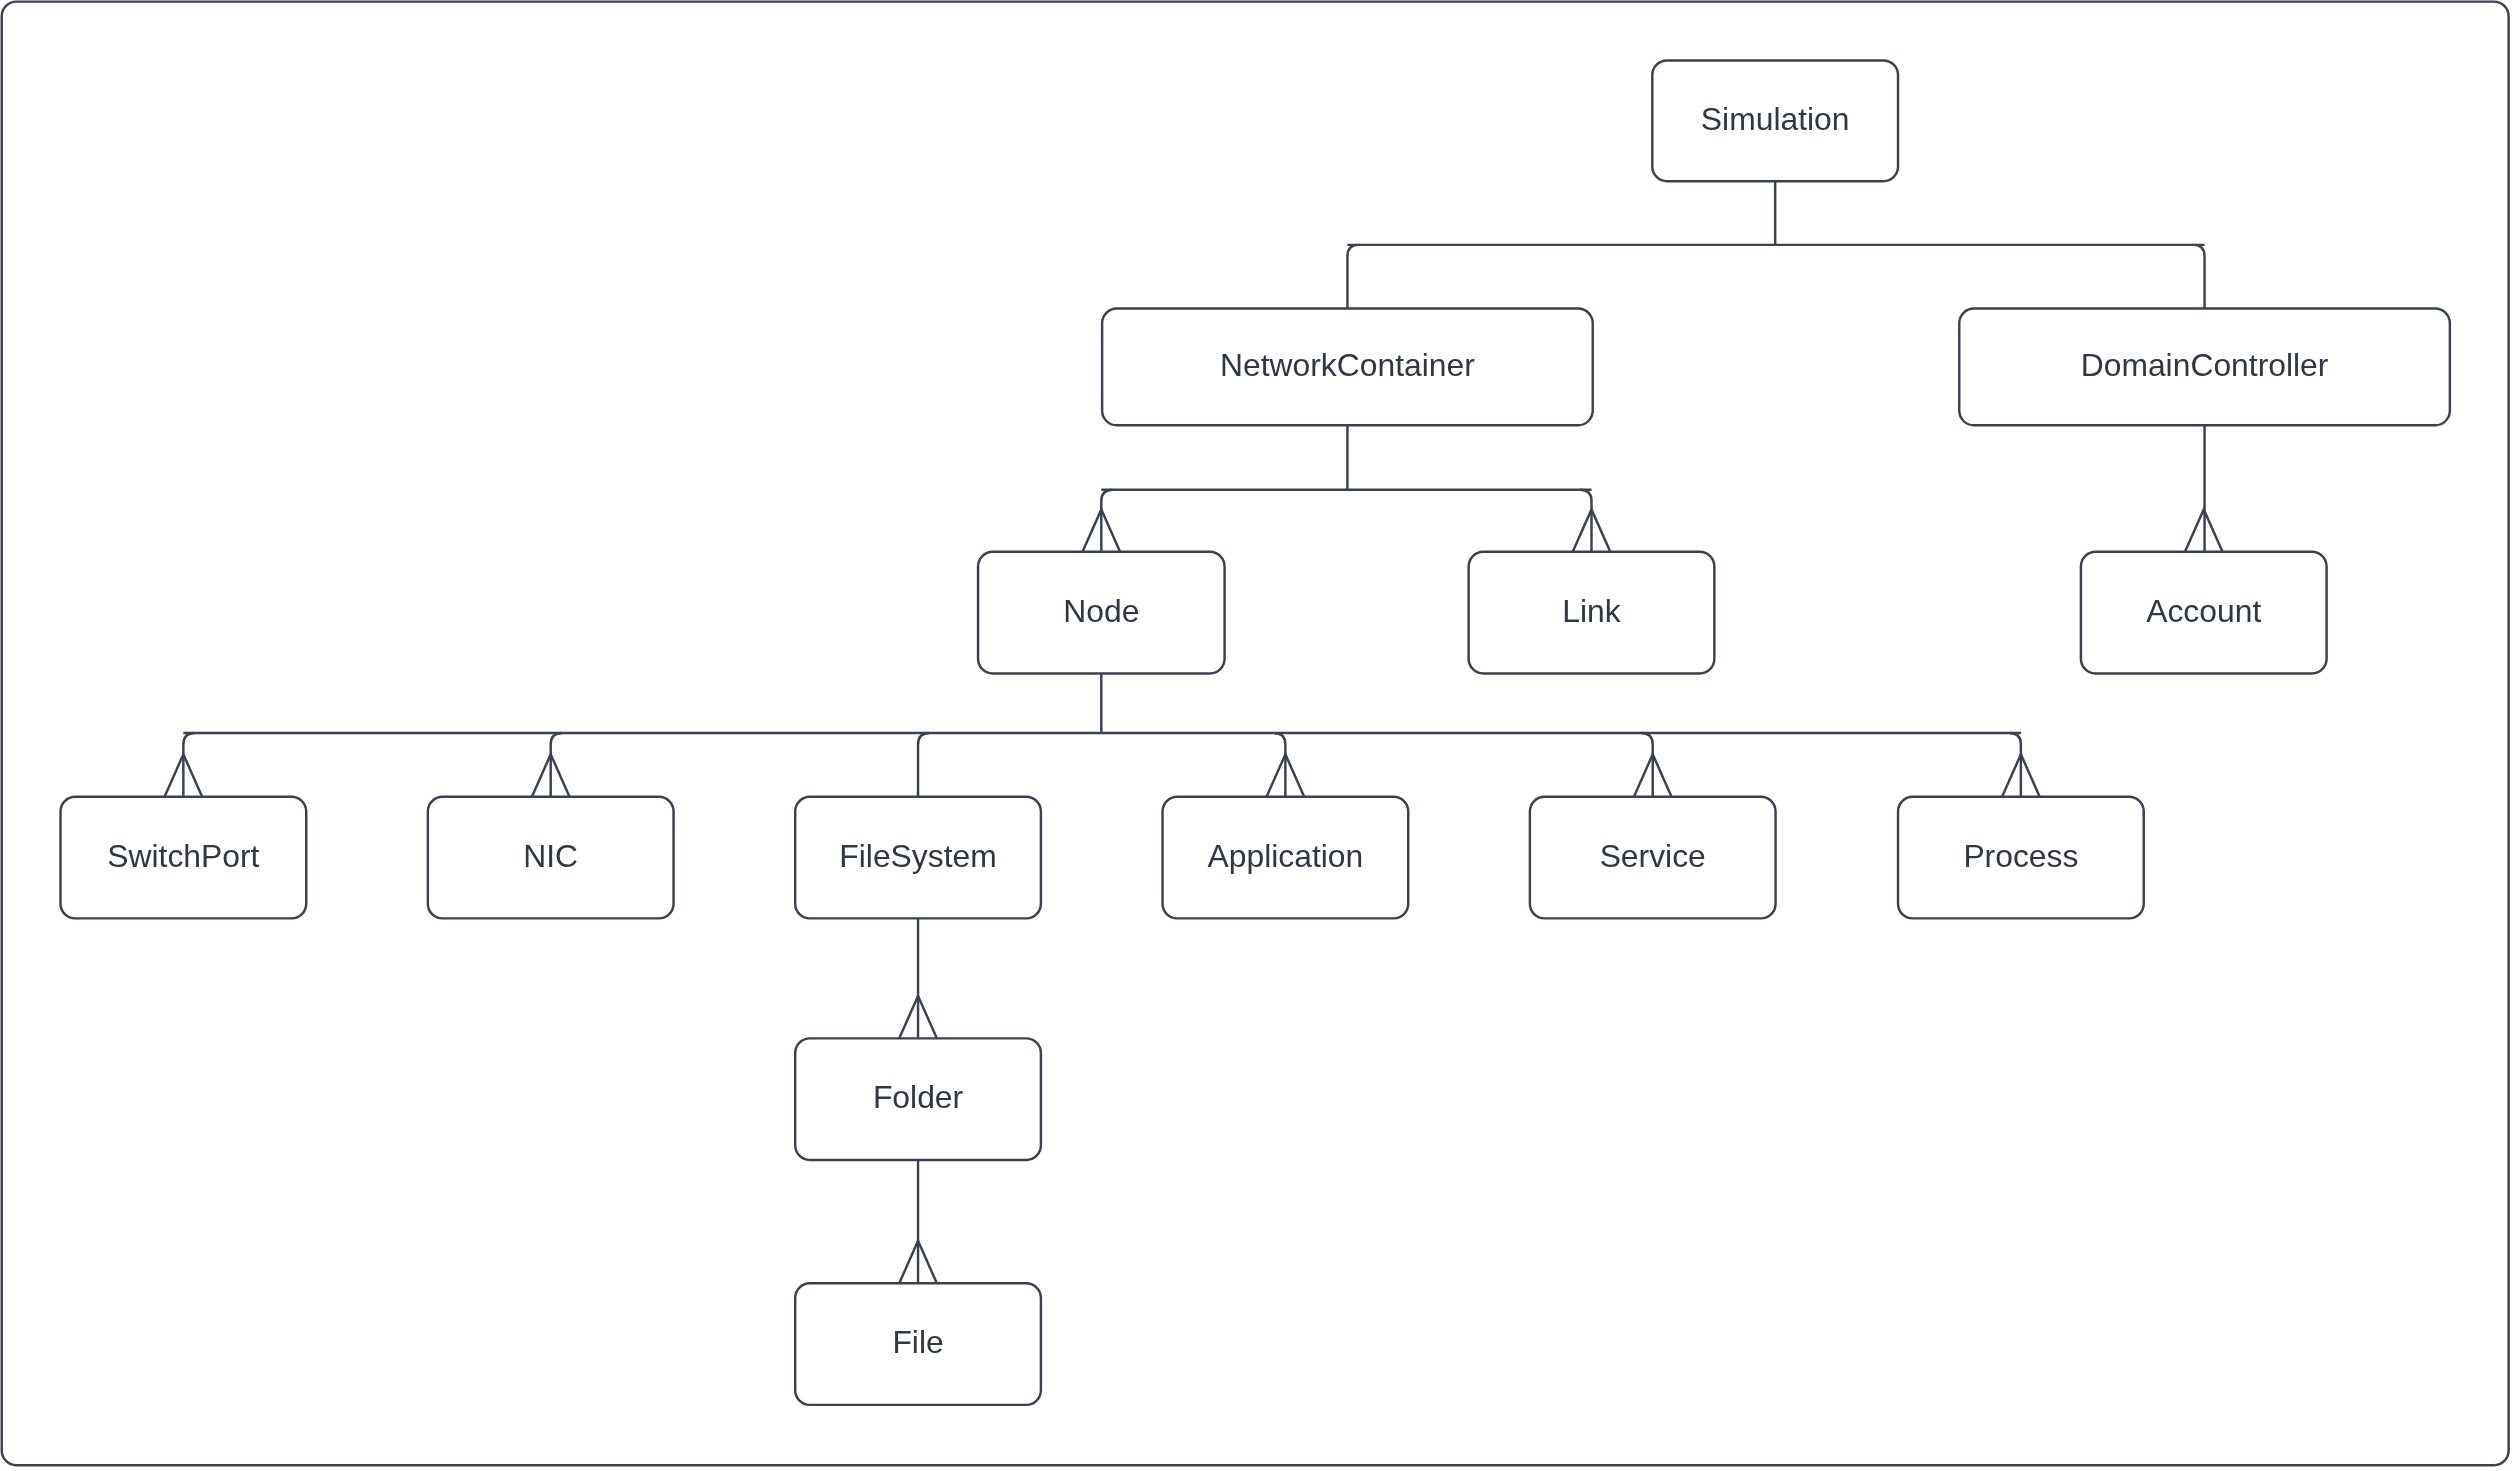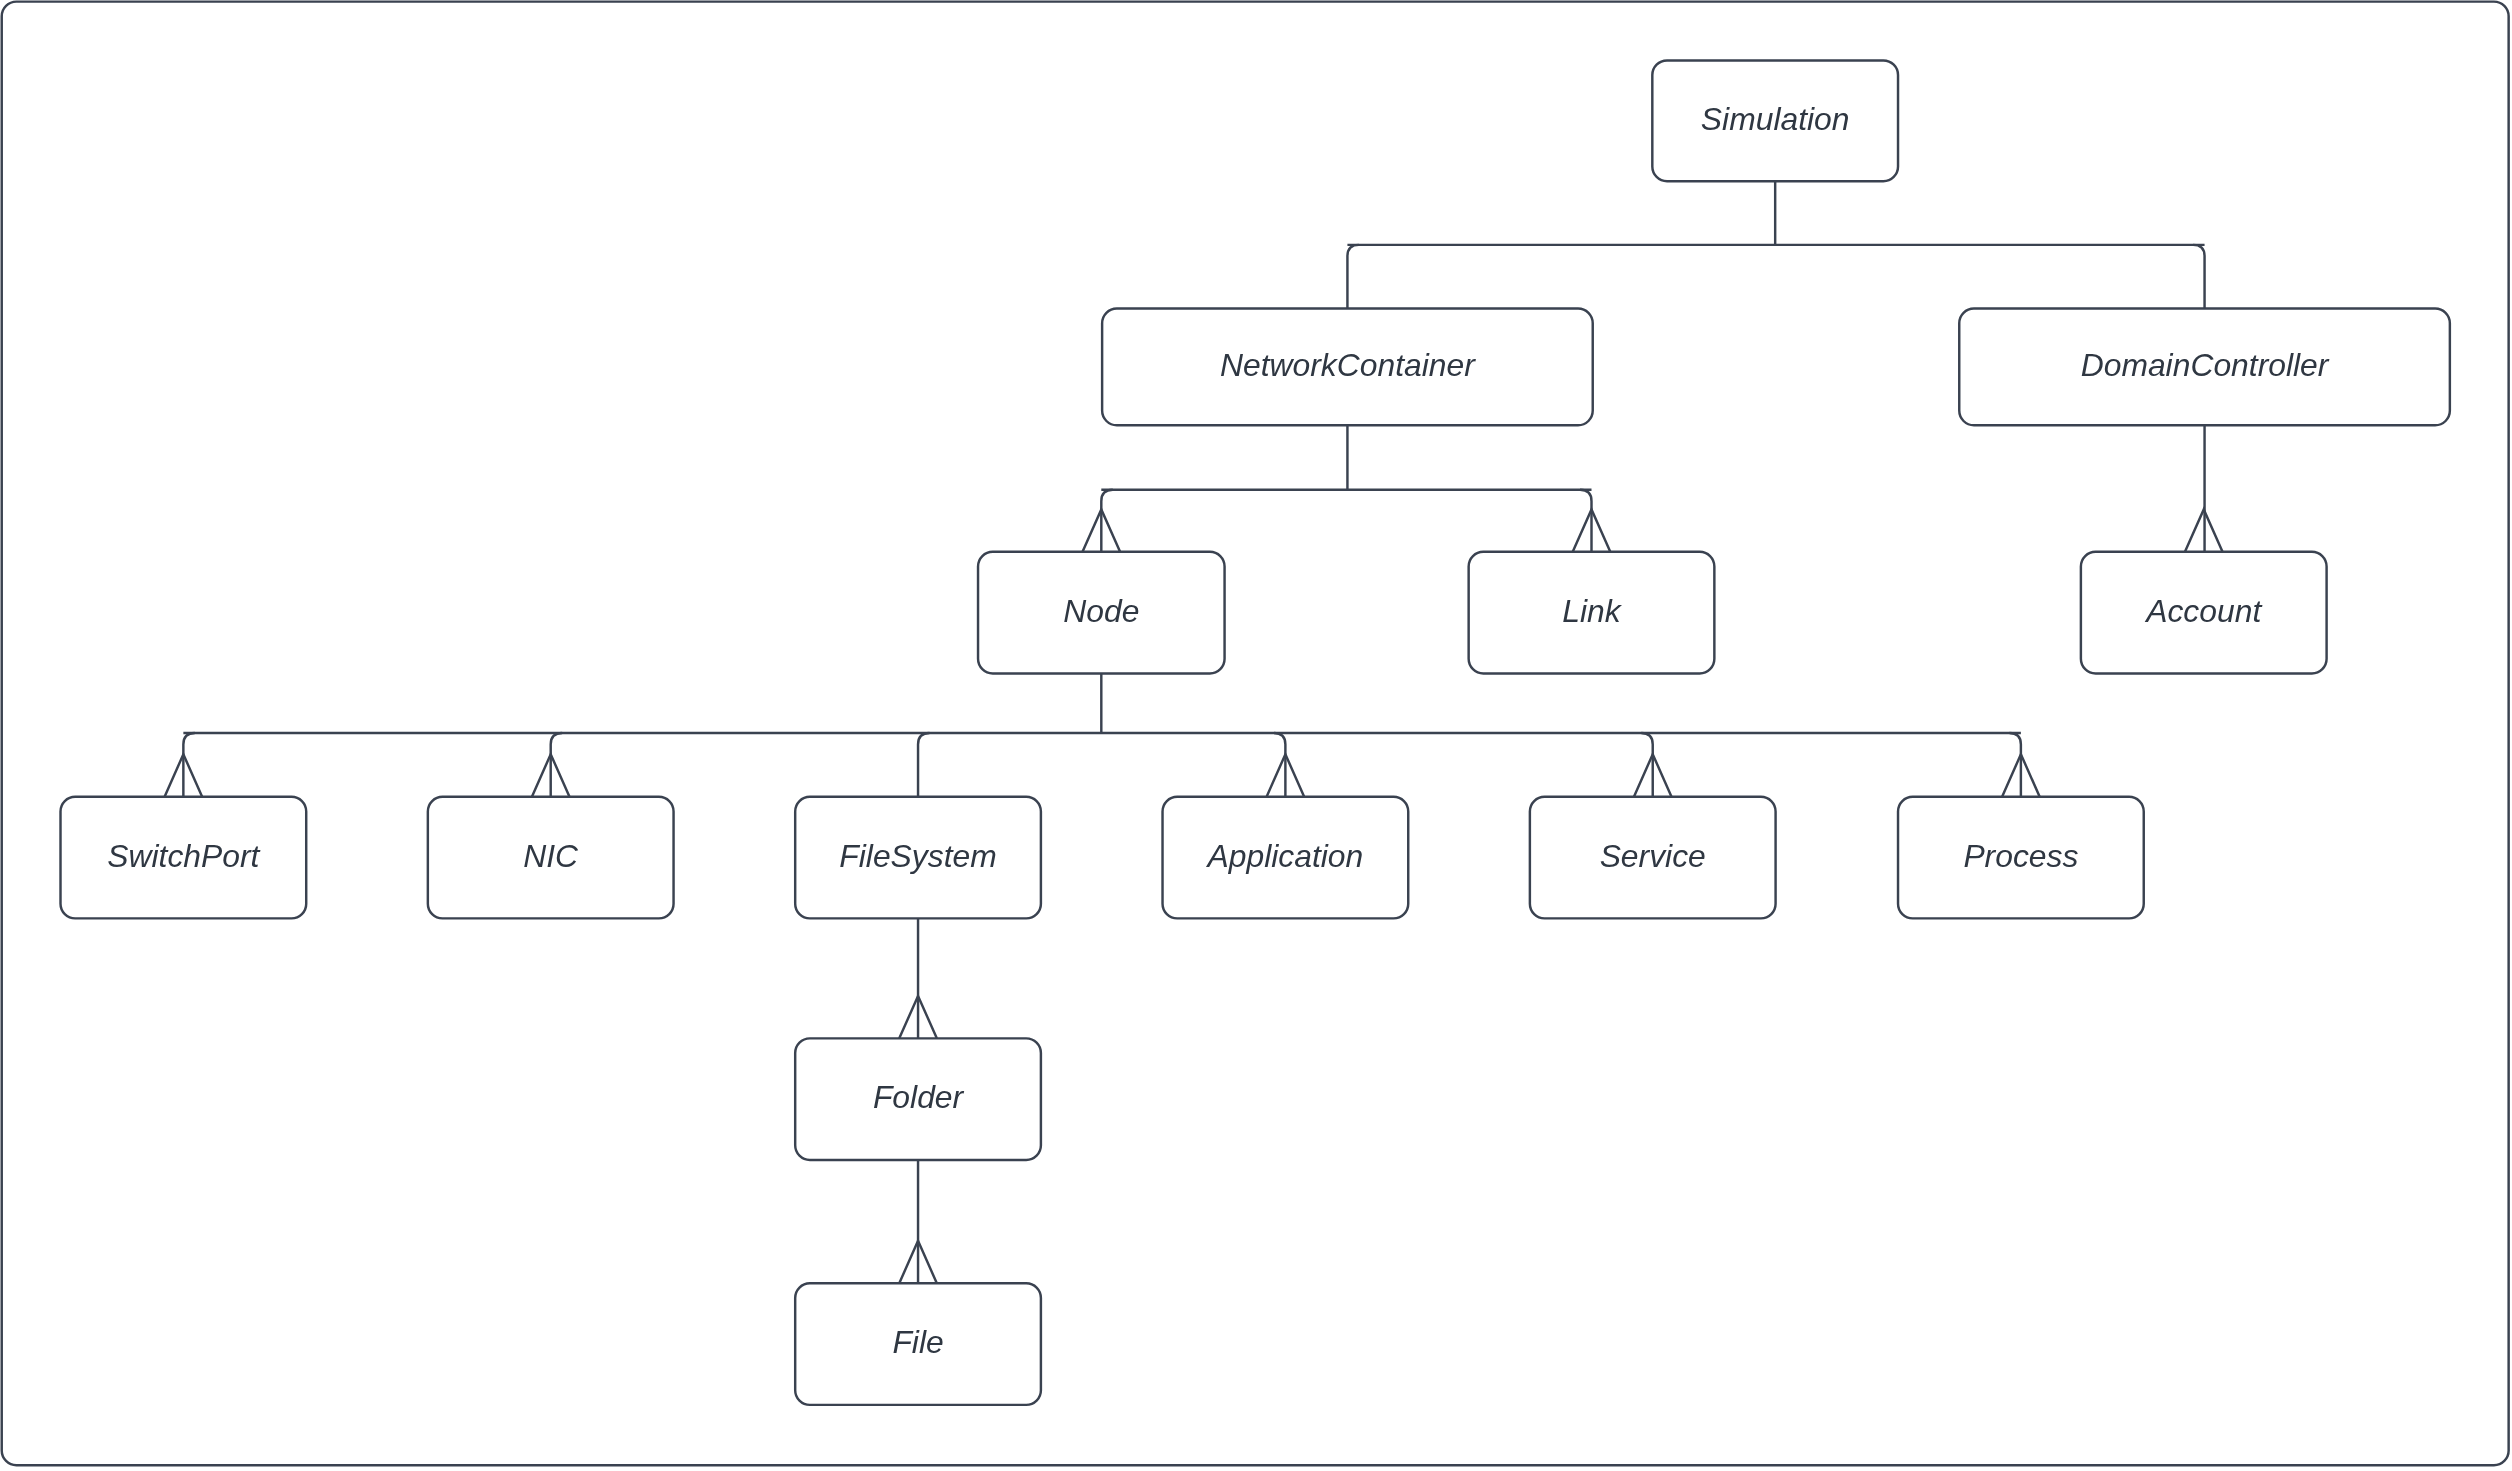--- a/index.html
+++ b/index.html
@@ -9,21 +9,20 @@
   }
   body {
     font-family: "Liberation Sans", sans-serif;
   }
   #canvas {
     position: relative;
     width: 2512px;
     height: 1471px;
     background: #ffffff;
     overflow: hidden;
-    font-style: italic;
   }
   #diagram-svg {
     position: absolute;
     top: 0;
     left: 0;
     width: 2512px;
     height: 1471px;
     display: block;
   }
   .page-frame {

